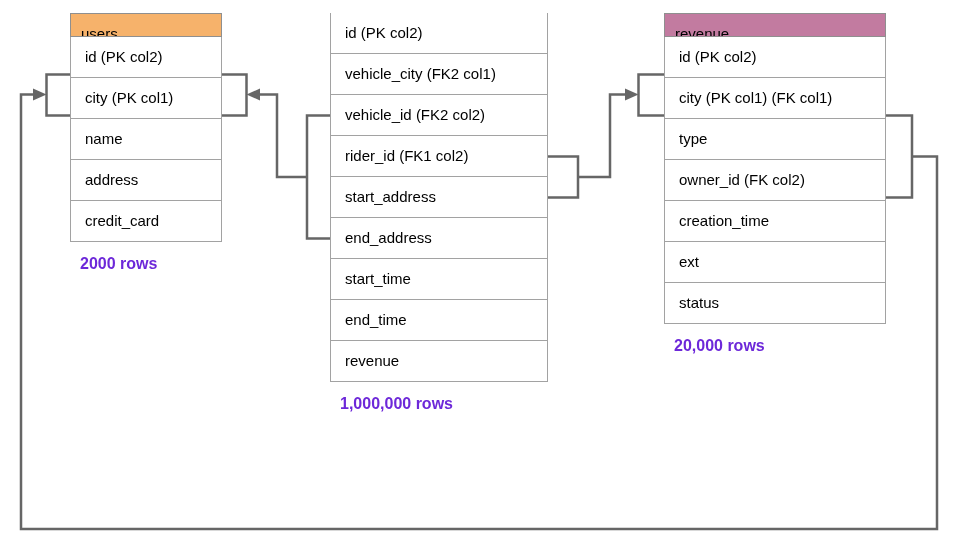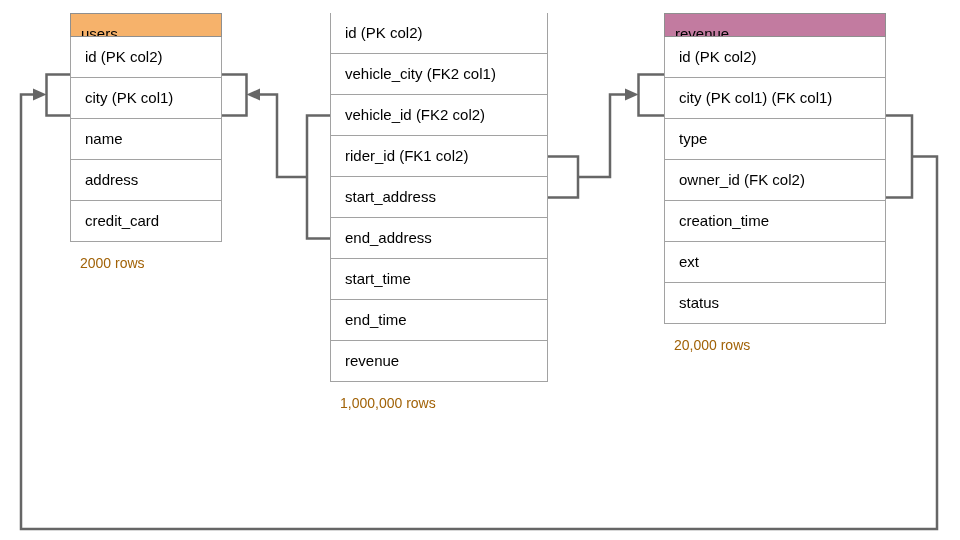--- a/index.html
+++ b/index.html
@@ -46,22 +46,23 @@
     border-right: 1px solid #a2a2a2;
     border-bottom: 1px solid #a2a2a2;
     background: #ffffff;
     font-size: 15px;
     color: #000000;
     white-space: nowrap;
     overflow: hidden;
   }
   .row-count {
     margin: 13px 0 0 10px;
-    font-size: 14px;
-    color: #a16207;
+    font-size: 16px;
+    color: #6d28d9;
+    font-weight: bold;
   }
   .t-users    { left: 70px;  top: 13px; width: 152px; }
   .t-rides    { left: 330px; top: 13px; width: 218px; }
   .t-vehicles { left: 664px; top: 13px; width: 222px; }
   .rel-path {
     fill: none;
     stroke: #666666;
     stroke-width: 2.5;
   }
   .rel-arrow {

